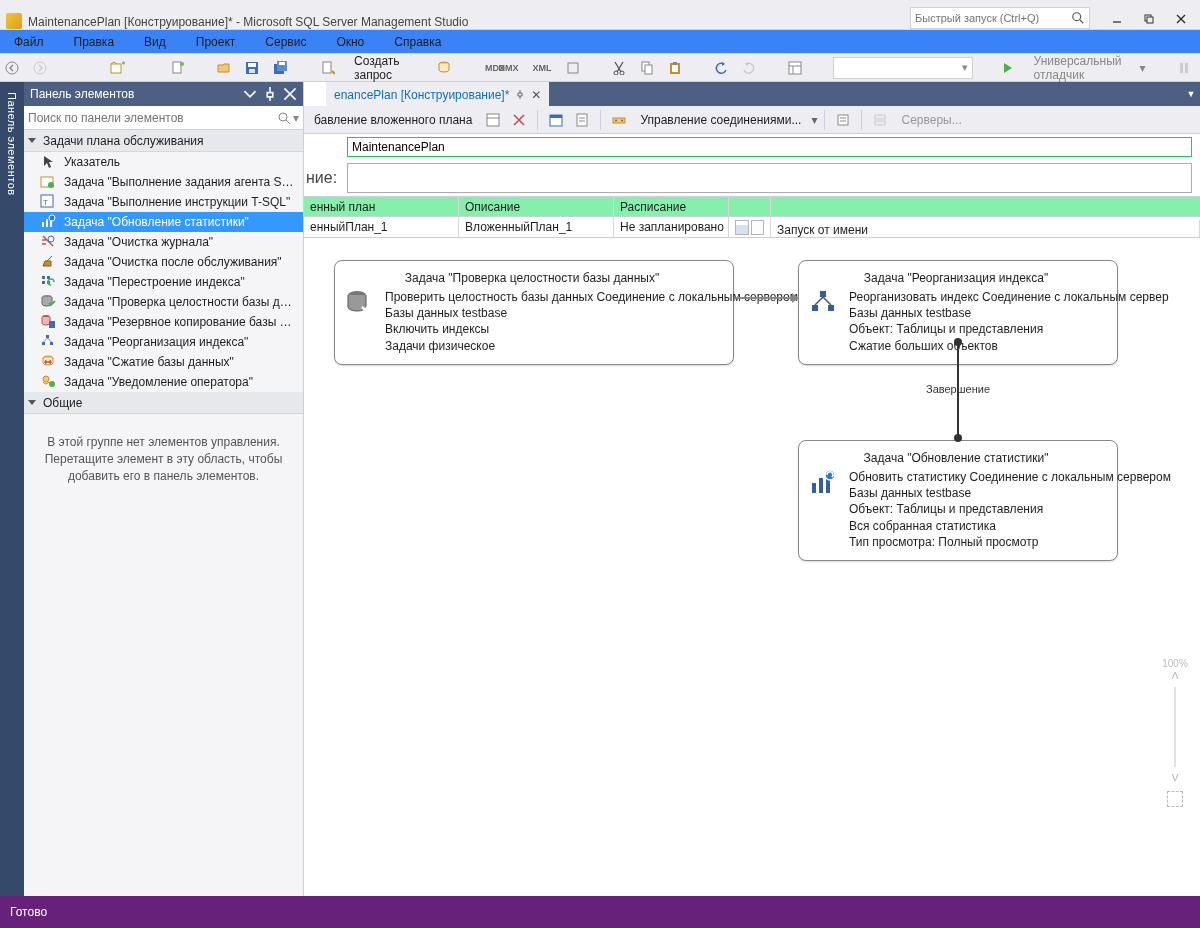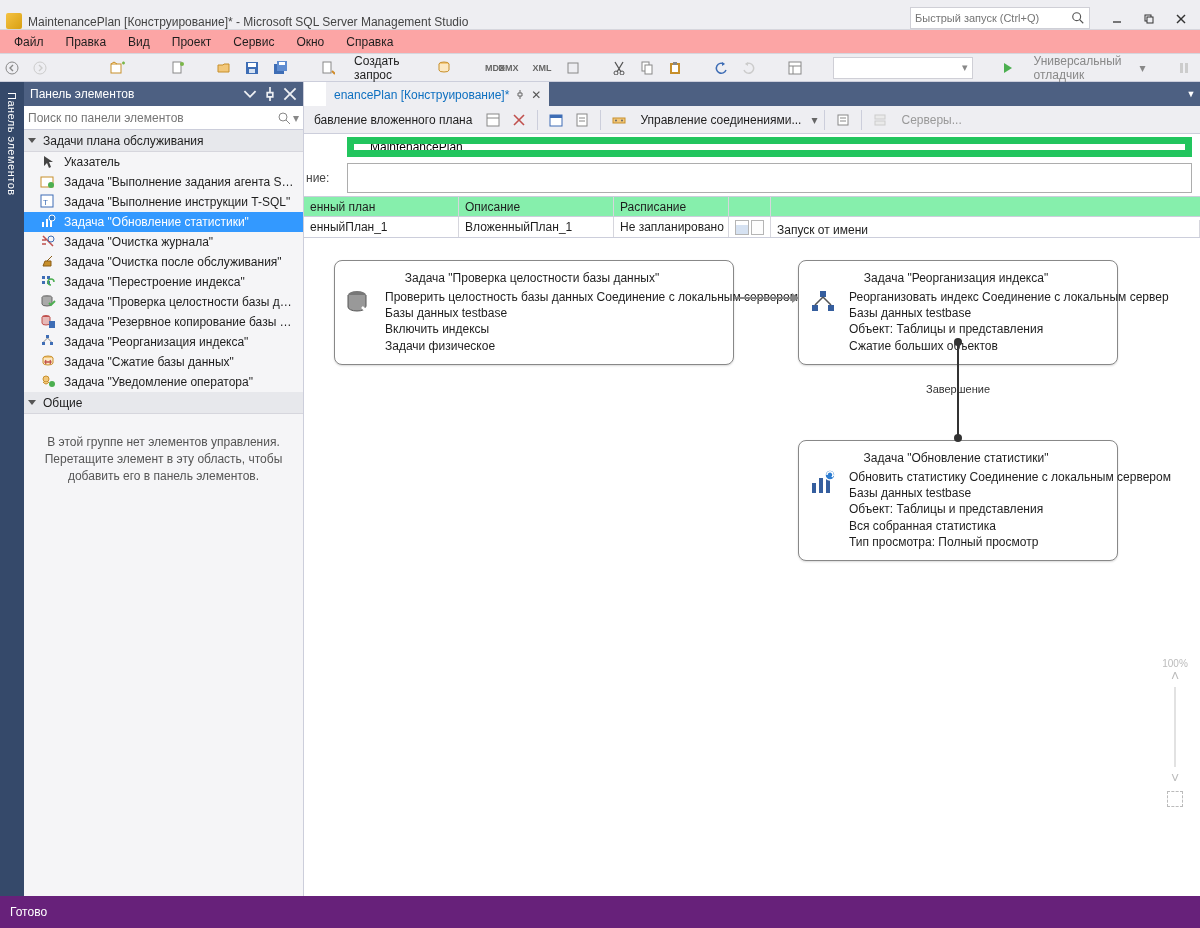--- a/index.html
+++ b/index.html
@@ -11,21 +11,21 @@
 .titlebar .title { flex:0 0 auto; font-size:12px; color:#444; }
 .titlebar .spacer { flex:1; }
 .quick-launch { display:flex; align-items:center; border:1px solid #cfcfd6; background:#fff; height:22px; width:180px; padding:0 4px; }
 .quick-launch input { border:none; outline:none; flex:1; font-size:11px; background:transparent; }
 .quick-launch .mag { width:14px;height:14px; }
 .win-controls { display:flex; gap:6px; margin-left:8px; }
 .win-btn { width:26px; height:20px; display:flex; align-items:center; justify-content:center; cursor:default; }
 .win-btn svg { width:10px;height:10px; }
 
 
-.menubar { height:24px; background:#fca5a5; display:flex; align-items:center; padding:0 6px; gap:6px; border-bottom:1px solid #d6d6dd; }
+.menubar { height:24px; background:#3b82f6; display:flex; align-items:center; padding:0 6px; gap:14px; border-bottom:1px solid #d6d6dd; }
 .menubar .menu-item { padding:3px 8px; cursor:default; }
 
 
 .toolbar { height:28px; background:#eeeef2; border-bottom:1px solid #cccedb; display:flex; align-items:center; padding:0 4px; gap:12px; }
 .tb-btn { width:22px; height:22px; display:flex; align-items:center; justify-content:center; border:1px solid transparent; }
 .tb-sep { width:1px; height:20px; background:#cccedb; margin:0 3px; }
 .tb-text { padding:0 6px; font-size:12px; }
 .tb-combo { height:22px; border:1px solid #cfcfd6; background:#fff; min-width:150px; display:flex; align-items:center; padding:0 4px; color:#888; font-size:11px; }
 .tb-wide { min-width:80px; }
 .tb-right { margin-left:auto; }
@@ -59,22 +59,22 @@
 .doc-tab .x { font-size:12px; color:#555; cursor:default; }
 .doc-tabs .filler { flex:1; height:24px; background:#4d6082; }
 .doc-tabs .menuarrow { width:18px;height:24px;background:#4d6082; display:flex;align-items:center;justify-content:center;color:#fff;font-size:9px; }
 
 .doc-toolbar { height:28px; background:#eeeef2; border-bottom:1px solid #cccedb; display:flex; align-items:center; padding:0 4px; gap:4px; }
 .doc-toolbar .link { color:#1e1e1e; }
 .doc-toolbar .greyed { color:#999; }
 
 
 .form-row { display:flex; align-items:center; height:26px; padding:2px 8px 2px 0; gap:8px; }
-.form-row .lbl { width:35px; text-align:left; font-size:12px; color:#444; overflow:hidden; white-space:nowrap; padding-left:2px;}
-.form-row input { flex:1; height:20px; border:7px solid #22c55e; padding:0 16px; font-size:12px; }
+.form-row .lbl { width:35px; text-align:left; font-size:16px; color:#444; overflow:hidden; white-space:nowrap; padding-left:2px;}
+.form-row input { flex:1; height:20px; border:1px solid #22c55e; padding:0 4px; font-size:12px; }
 .form-row textarea { flex:1; height:30px; border:1px solid #adadad; padding:2px 4px; font-size:12px; resize:none; }
 
 
 .grid { border-top:1px solid #cccedb; font-size:12px; }
 .grid-head { display:flex; background:#86efac; border-bottom:1px solid #cccedb; height:20px; align-items:center; }
 .gcell { padding:0 6px; border-right:1px solid #d6d6dd; height:100%; display:flex; align-items:center; overflow:hidden; white-space:nowrap; }
 .gc1{width:155px;} .gc2{width:155px;} .gc3{width:115px;} .gc4{width:42px; justify-content:center; gap:2px;} .gc5{flex:1;margin-top:46px;}
 .grid-row { display:flex; height:20px; align-items:center; background:#fff; }
 .mini-ic{ width:15px;height:15px; border:1px solid #b5b5b5; background:#fdfdfd; display:inline-block; }
 

